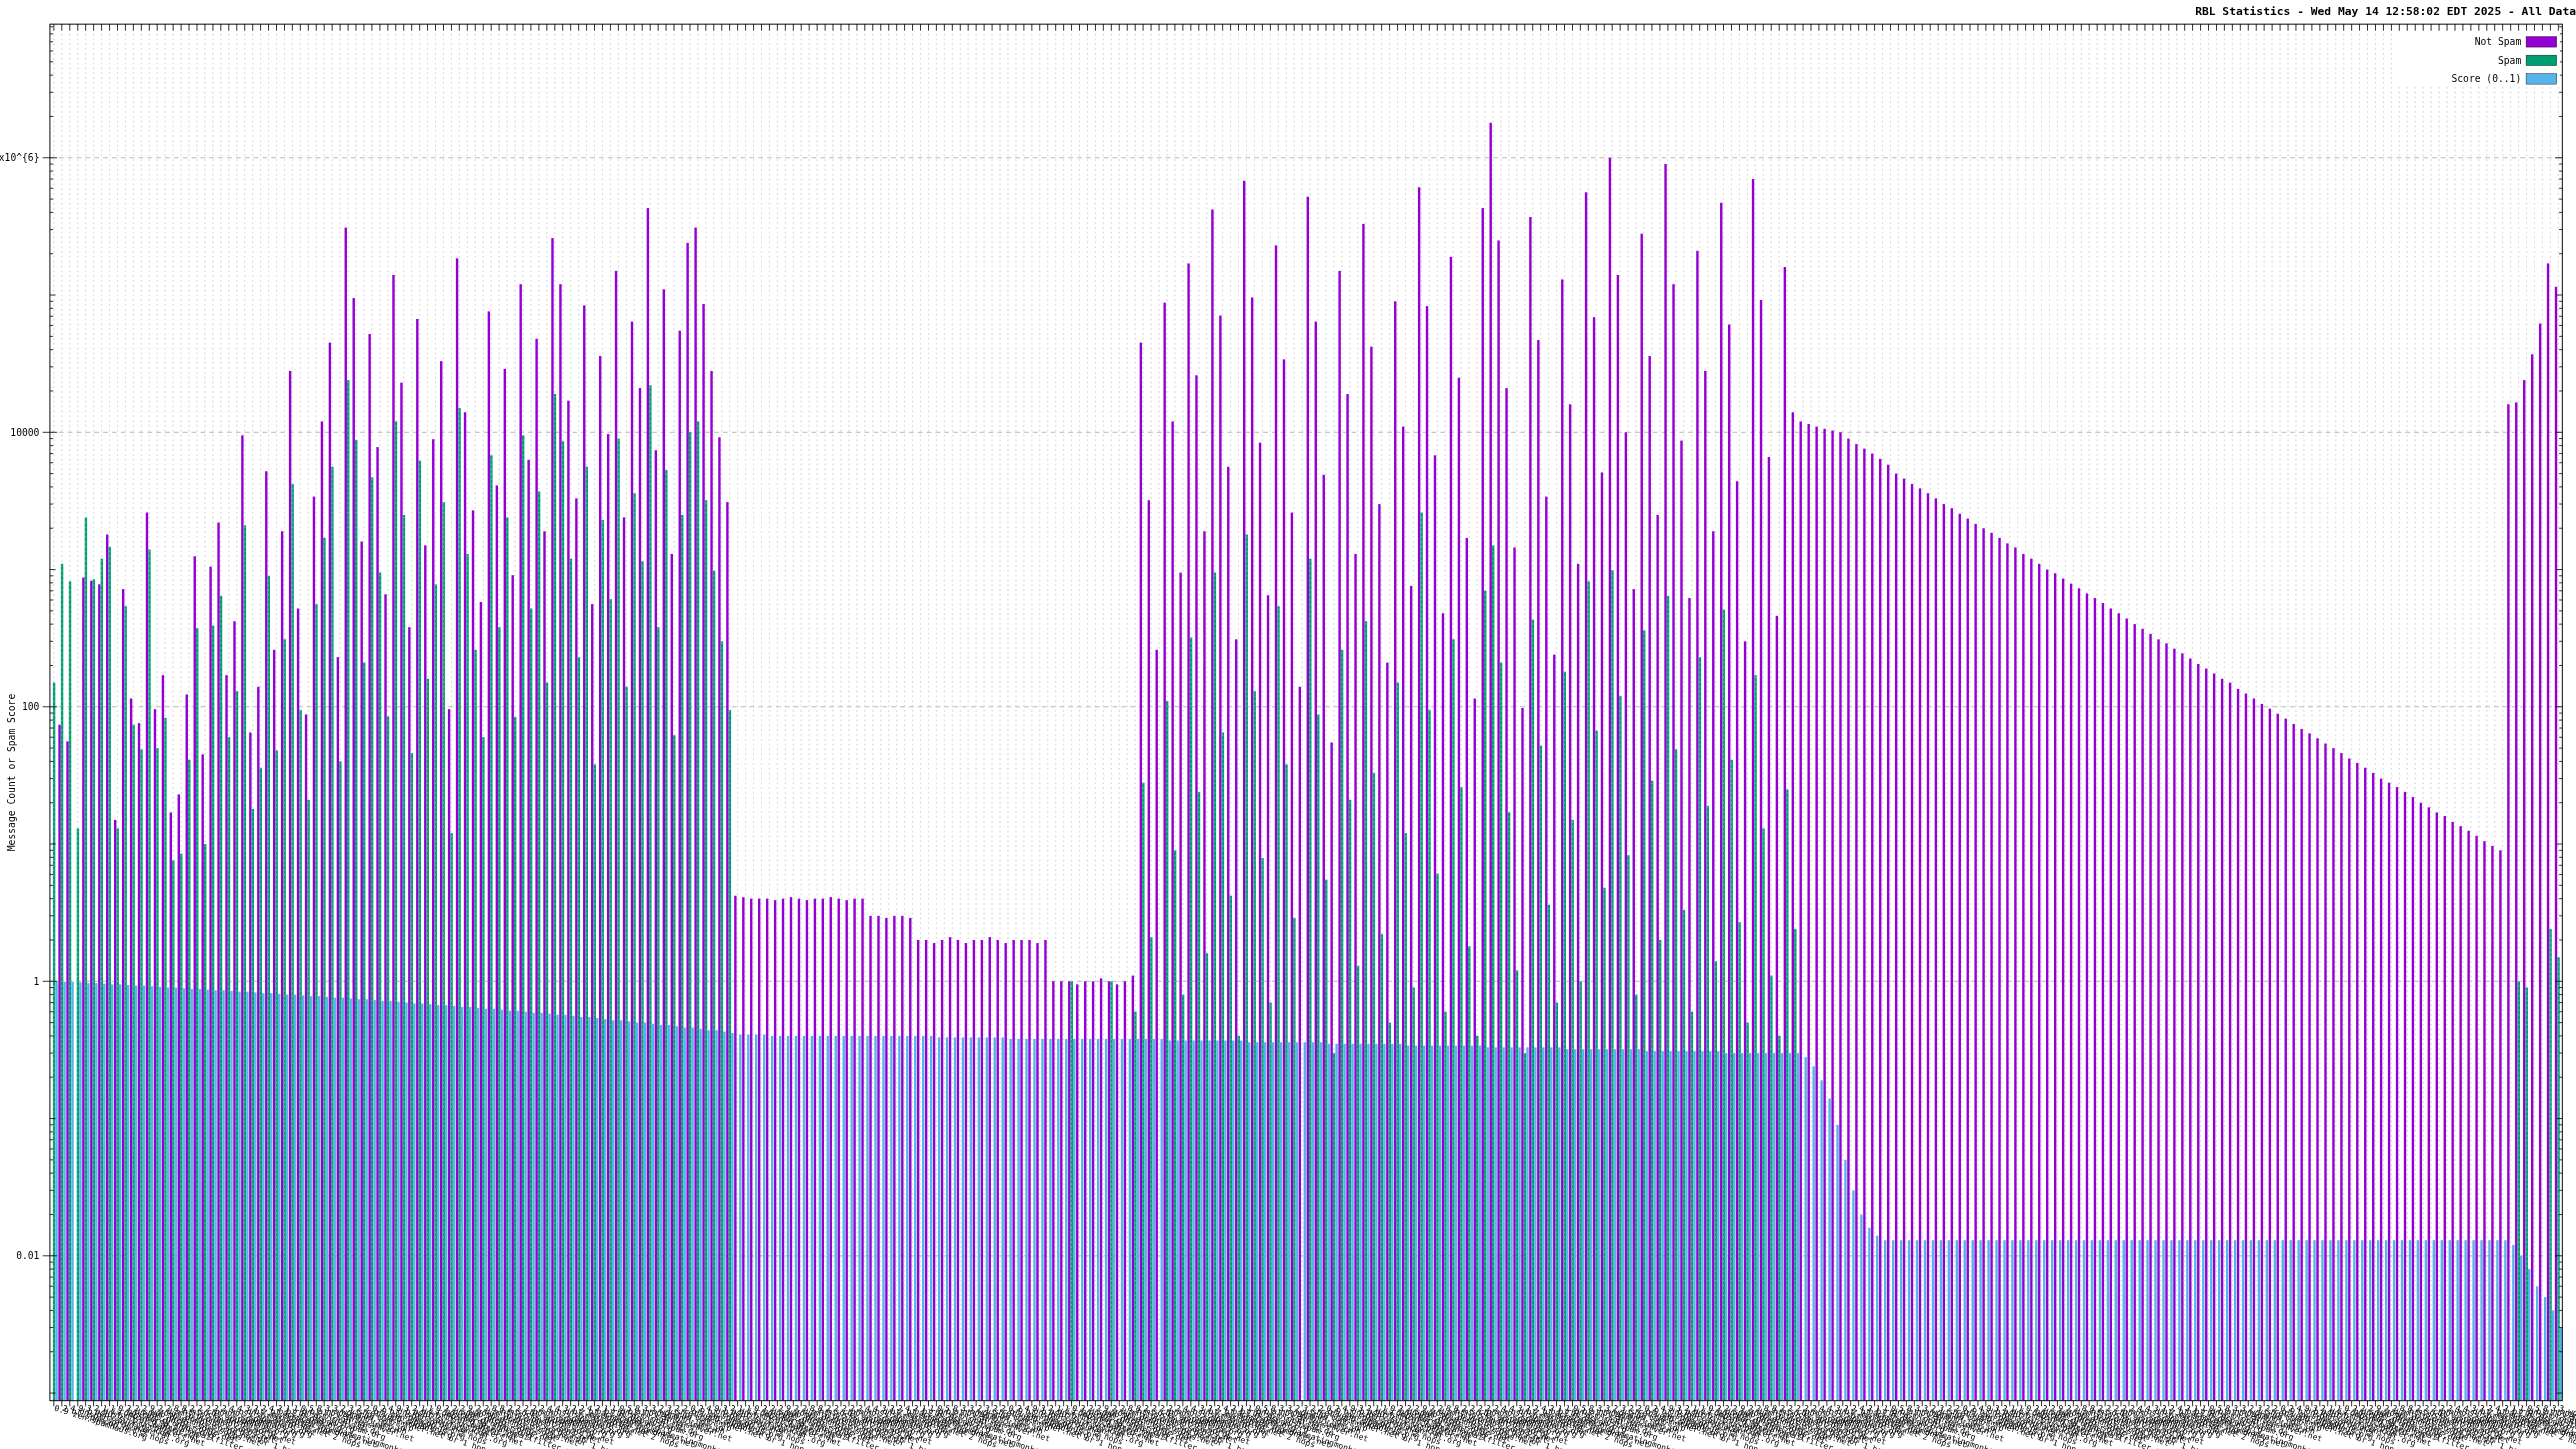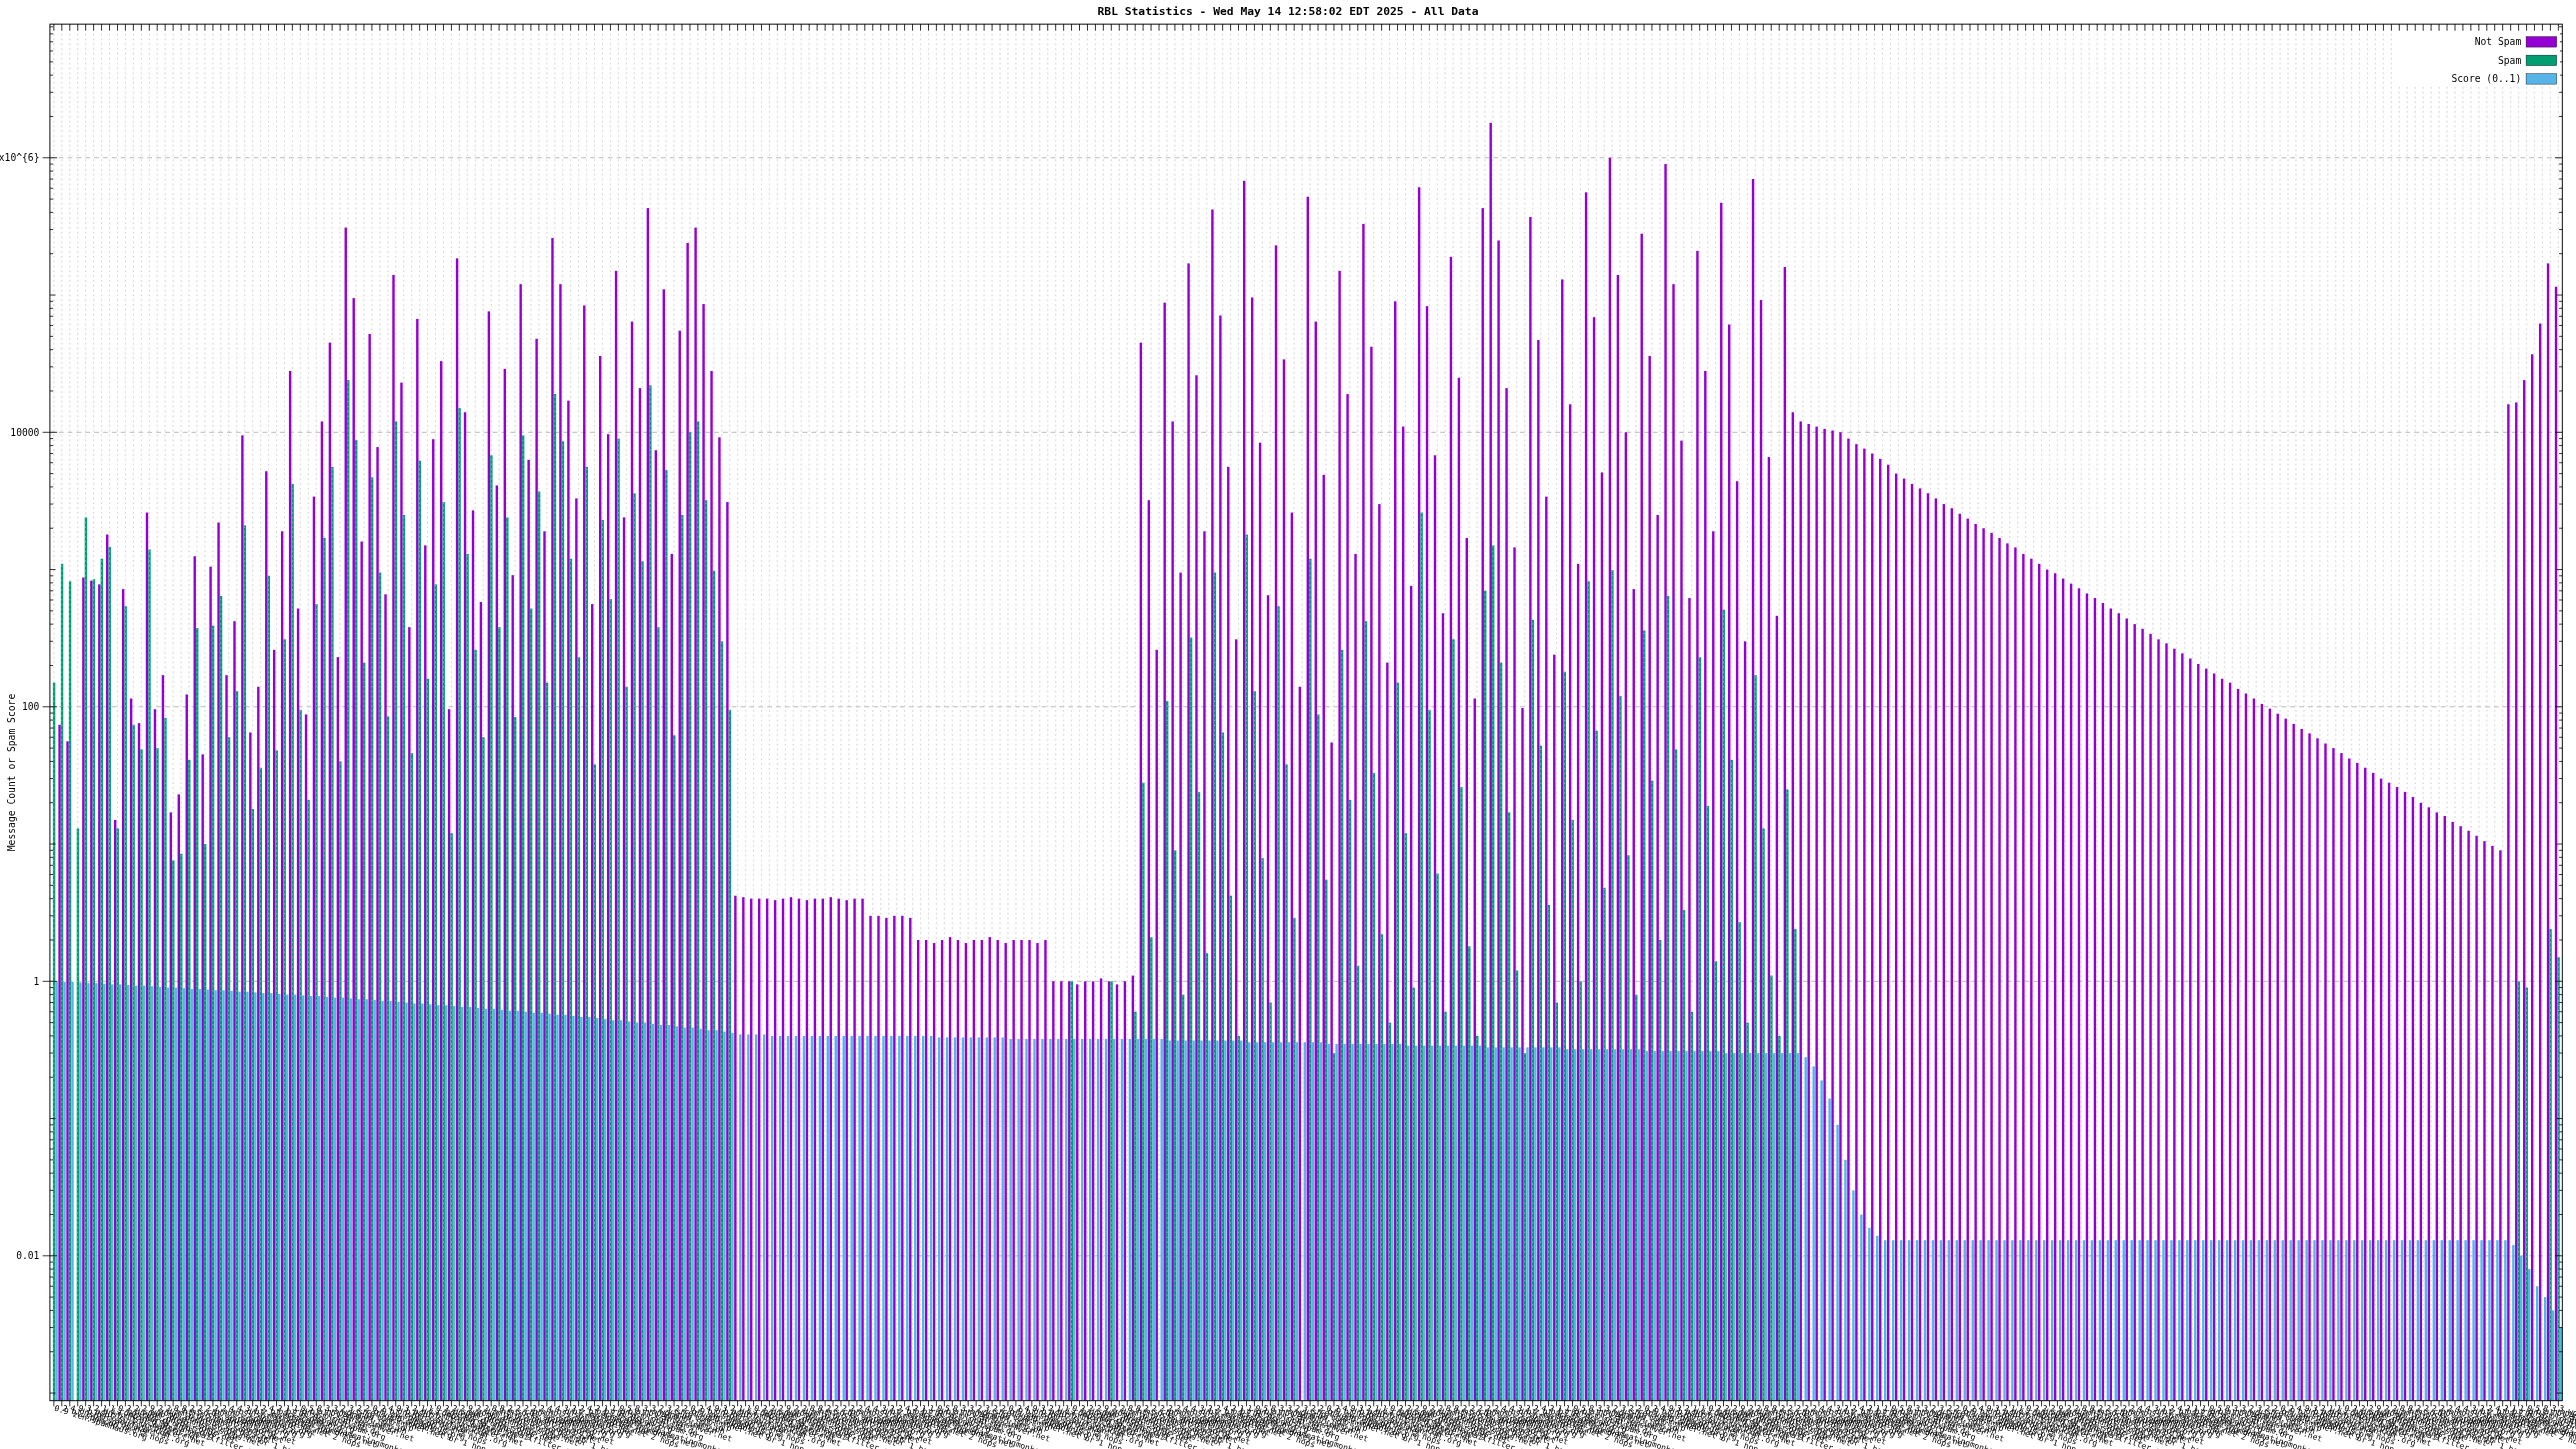--- a/index.html
+++ b/index.html
@@ -1,19 +1,19 @@
 <!DOCTYPE html>
 <html style="font-size:13px"><head>
 <meta charset="utf-8">
 <style>
   html,body{margin:0;padding:0;background:#ffffff;}
   #stage{position:relative;width:2576px;height:1449px;background:#ffffff;overflow:hidden;
          font-family:"DejaVu Sans Mono", monospace;}
   #chart-svg{position:absolute;left:0;top:0;}
-  .title{position:absolute;top:4.8px;left:0;width:2576px;text-align:center;
+  .title{position:absolute;top:4.8px;left:0;width:2576px;text-align:right;
          font-size:11.3px;font-weight:bold;color:#000;}
   .ylabel{position:absolute;left:-118px;top:767px;width:258px;text-align:center;
           transform:rotate(-90deg);font-size:9.7px;color:#000;}
 </style>
 </head>
 <body>
 
 <div id="stage">
   <svg id="chart-svg" width="2576" height="1449" viewBox="0 0 3200 1800">
       <rect x="0" y="0" width="3200" height="1800" fill="#ffffff"></rect>

